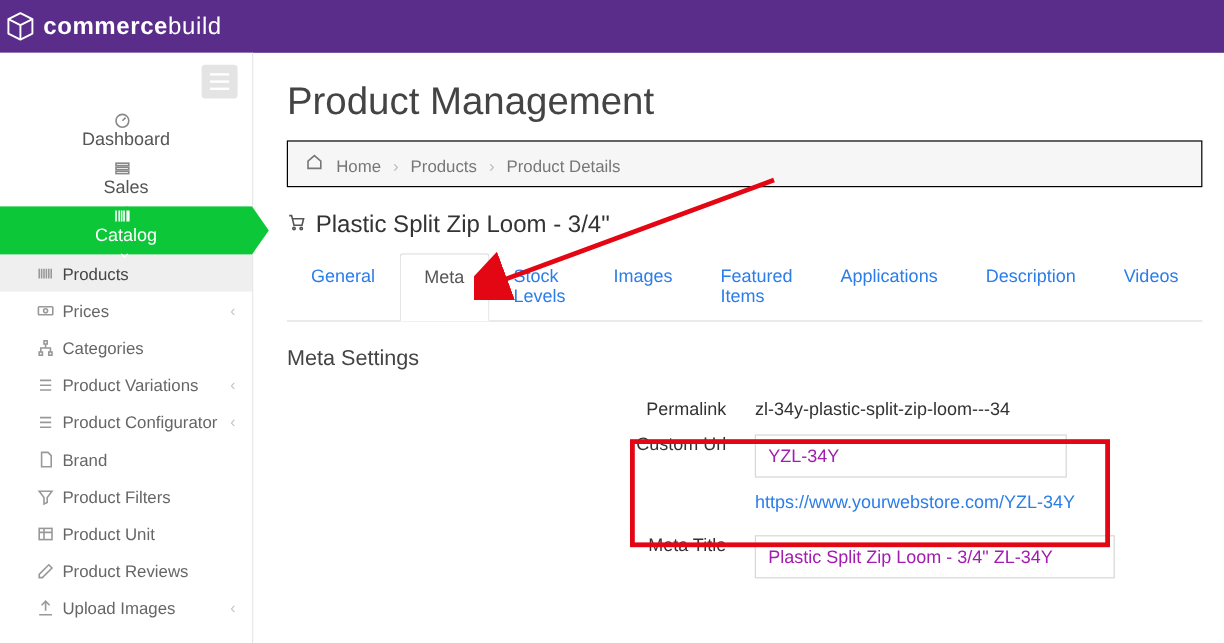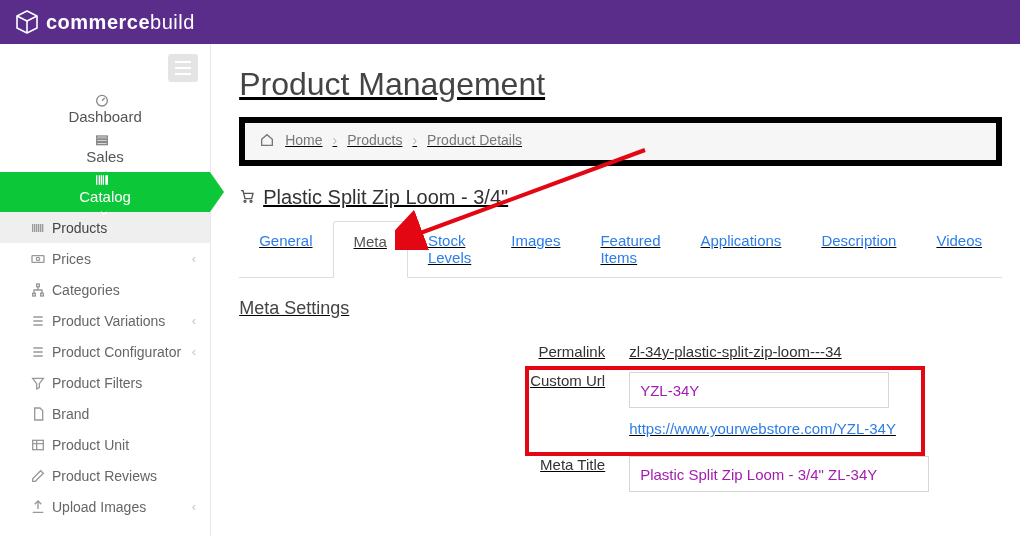--- a/index.html
+++ b/index.html
@@ -1,29 +1,29 @@
 <!DOCTYPE html>
 <html><head>
 <meta charset="utf-8">
 <style>
 * { margin: 0; padding: 0; box-sizing: border-box; font-family: -apple-system, BlinkMacSystemFont, "Segoe UI", Helvetica, Arial, sans-serif; }
 body { width: 1020px; height: 536px; overflow: hidden; background: #fff; position: relative; }
 
 
-.topbar { height: 44px; background: #5a2d8a; display: flex; align-items: center; padding-left: 14px; }
+.topbar { height: 44px; background: #5a2d8a; display: flex; align-items: center; padding-left: 4px; }
 .logo { display: flex; align-items: center; gap: 6px; }
 .logo-cube { width: 26px; height: 26px; position: relative; }
 .logo-text { color: #fff; font-size: 20px; letter-spacing: .5px; }
 .logo-bold { font-weight: 700; }
 .logo-light { font-weight: 300; }
 
 
 .wrap { display: flex; height: calc(100% - 44px); }
 .sidebar { width: 224px; background: #fff; border-right: 1px solid #e7e7e7; }
-.main { flex: 1; padding: 22px 18px 0 28px; text-decoration: underline; }
+.main { flex: 1; padding: 22px 18px 0 28px; }
 
 
 .sb-toggle-row { display:flex; justify-content:flex-end; padding: 10px 12px 10px 0; }
 .sb-toggle { width: 30px; height: 28px; background: #e4e4e4; border-radius: 3px; display:flex; flex-direction:column; justify-content:center; align-items:center; gap:4px; }
 .sb-toggle span { width: 16px; height: 2px; background:#fff; }
 
 
 .nav-item { display:flex; align-items:center; height:40px; padding: 0 14px; color:#555; font-size:15px; cursor:pointer; border-top: none; flex-direction: column; }
 .nav-item .ni-icon { width: 22px; display:flex; align-items:center; color:#888; }
 .nav-item .ni-label { flex:1; }
@@ -33,21 +33,21 @@
 .nav-active::after { content:""; position:absolute; right:-14px; top:0; width:0; height:0; border-top:20px solid transparent; border-bottom:20px solid transparent; border-left:14px solid #0cc737; }
 
 .sub-item { display:flex; align-items:center; height:31px; padding: 0 14px 0 30px; font-size:14px; color:#666; cursor:pointer; }
 .sub-item .si-icon { width: 22px; color:#999; display:flex; align-items:center; }
 .sub-item .si-label { flex:1; }
 .sub-item .si-chev { color:#c5c5c5; font-size:13px; }
 .sub-active { background:#efefef; color:#444; }
 
 
 h1 { font-weight: 300; font-size: 32px; color:#444; margin-bottom: 14px; }
-.breadcrumb { background:#f6f6f6; border:6px solid #000000; padding: 9px 14px; font-size:14px; color:#777; display:flex; align-items:flex-start; gap:10px; margin-bottom: 20px; }
+.breadcrumb { background:#f6f6f6; border:1px solid #000000; padding: 9px 14px; font-size:14px; color:#777; display:flex; align-items:flex-end; gap:10px; margin-bottom: 20px; }
 .breadcrumb .bc-sep { color:#bbb; }
 .prod-head { font-size:20px; font-weight:500; color:#333; display:flex; align-items:center; gap:8px; margin-bottom: 12px; }
 .prod-head .cart-icon { color:#555; }
 
 
 .tabs { display:flex; border-bottom:1px solid #ddd; font-size:15px; }
 .tab { padding: 11px 20px; color:#2b7de9; cursor:pointer; }
 .tab-active { color:#555; border:1px solid #ddd; border-bottom:1px solid #fff; margin-bottom:-1px; background:#fff; border-top-left-radius:3px; border-top-right-radius:3px; }
 
 h2 { font-weight:300; font-size:18px; color:#444; margin-top: 20px; margin-bottom: 24px; }
@@ -174,32 +174,32 @@
           <svg class="ico" viewBox="0 0 24 24">
             <path d="M5 6h14M5 12h14M5 18h14"></path>
           </svg>
         </span>
       <span class="si-label">Product Configurator</span>
       <span class="si-chev">‹</span>
     </div>
     <div class="sub-item">
       <span class="si-icon">
           <svg class="ico" viewBox="0 0 24 24">
+            <path d="M7 3h8l4 4v14H7z"></path>
+          </svg>
+        </span>
+      <span class="si-label">Brand</span>
+    </div>
+    <div class="sub-item">
+      <span class="si-icon">
+          <svg class="ico" viewBox="0 0 24 24">
             <path d="M4 5h16L14 13v6l-4 2v-8z"></path>
           </svg>
         </span>
       <span class="si-label">Product Filters</span>
-    </div>
-    <div class="sub-item">
-      <span class="si-icon">
-          <svg class="ico" viewBox="0 0 24 24">
-            <path d="M7 3h8l4 4v14H7z"></path>
-          </svg>
-        </span>
-      <span class="si-label">Brand</span>
     </div>
     <div class="sub-item">
       <span class="si-icon">
           <svg class="ico" viewBox="0 0 24 24">
             <rect x="4" y="5" width="16" height="14"></rect>
             <path d="M4 10h16M10 5v14"></path>
           </svg>
         </span>
       <span class="si-label">Product Unit</span>
     </div>

